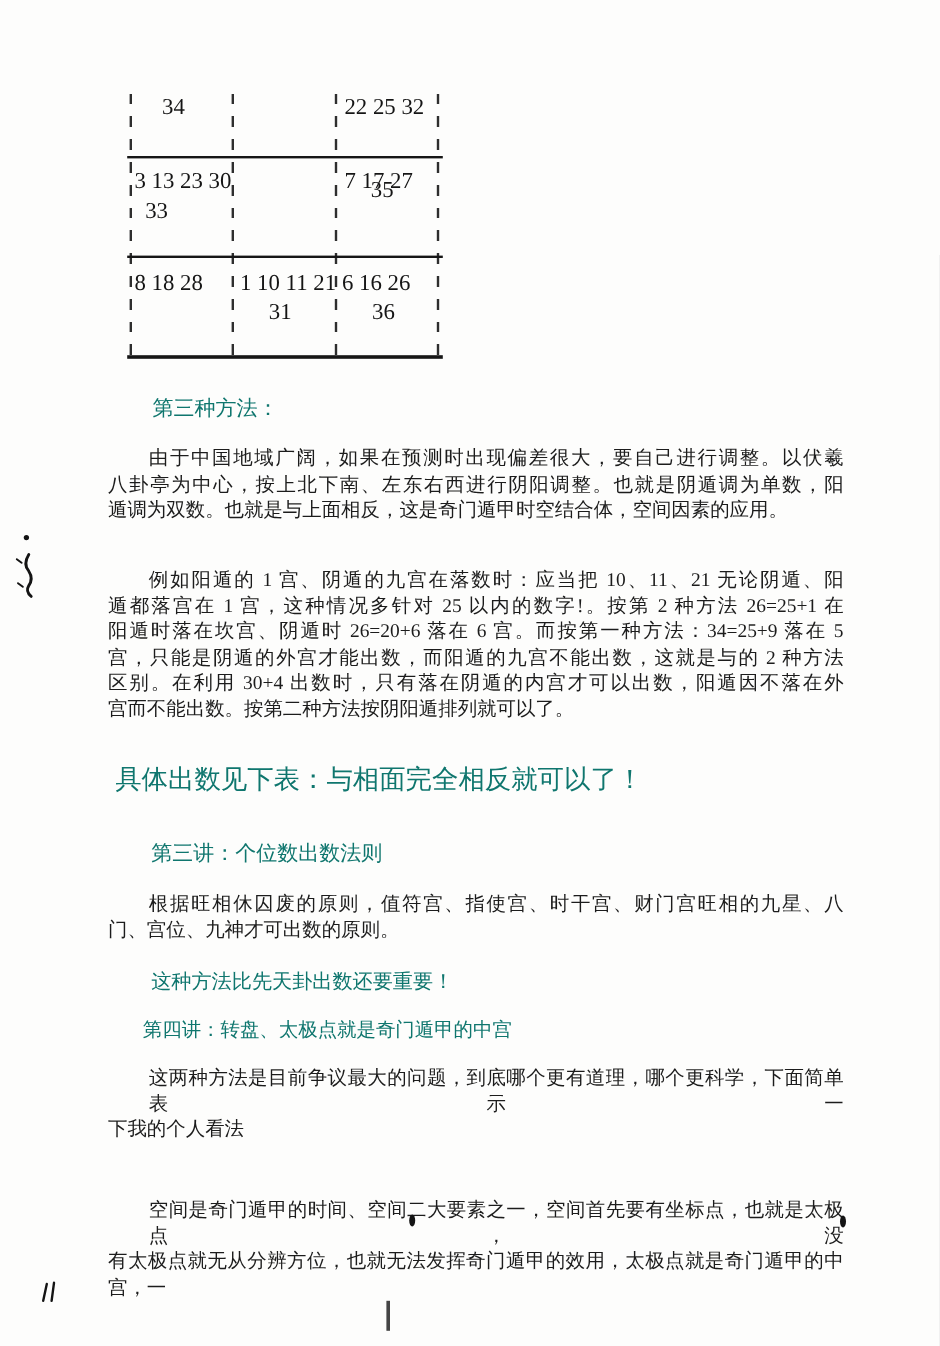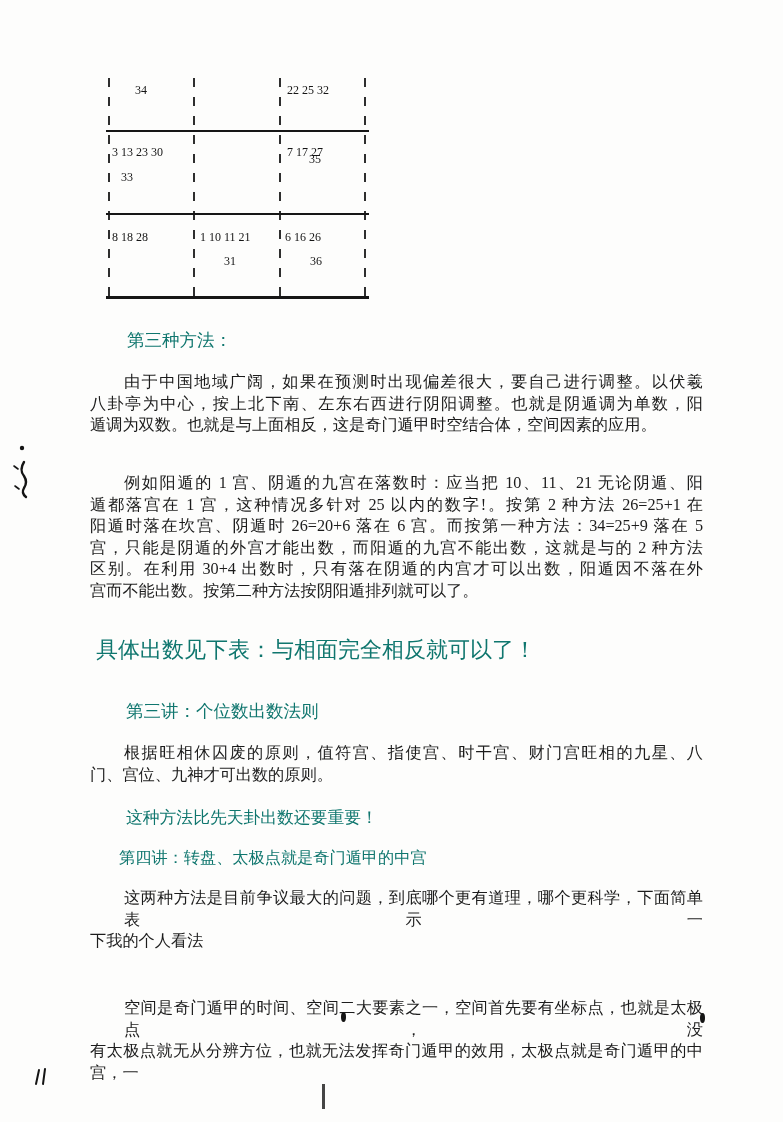--- a/index.html
+++ b/index.html
@@ -14,21 +14,21 @@
   
   .grid{position:absolute;left:108px;top:78px;width:258px;height:221px;}
   .vline{
     position:absolute;top:0;bottom:0;width:2px;
     background:repeating-linear-gradient(to bottom,#2e2e2e 0 9px,transparent 9px 19px);
   }
   .hline{position:absolute;left:-2px;width:263px;height:2px;background:#161616;}
   .hline.bottom{height:3px;}
   .cellline{
     position:absolute;white-space:nowrap;
-    font-size:12px;line-height:20px;color:#151515;
+    font-size:19px;line-height:20px;color:#151515;
     font-family:"Liberation Serif","DejaVu Serif",serif;
   }
   
   .tblock{position:absolute;left:90px;width:613px;}
   .tline{
     font-size:16.2px;line-height:21.6px;color:#1c1c1c;
     text-align:justify;text-align-last:justify;
     font-family:"Liberation Serif","DejaVu Serif",serif;
   }
   .tline.last{text-align-last:left;}

